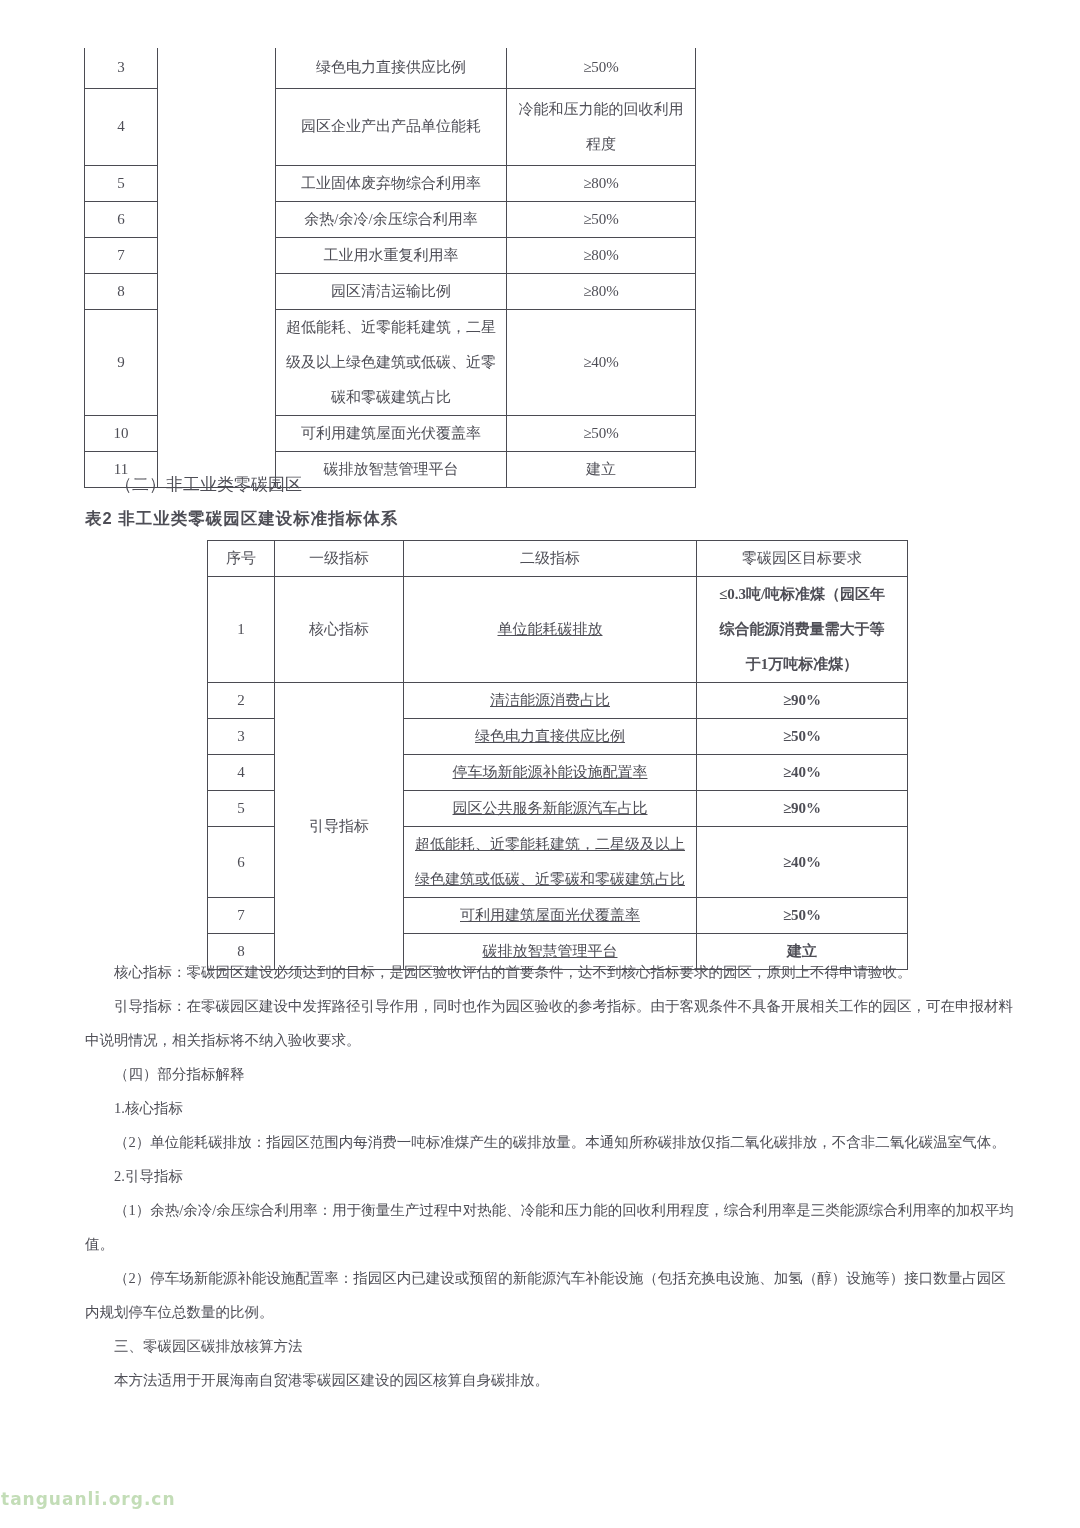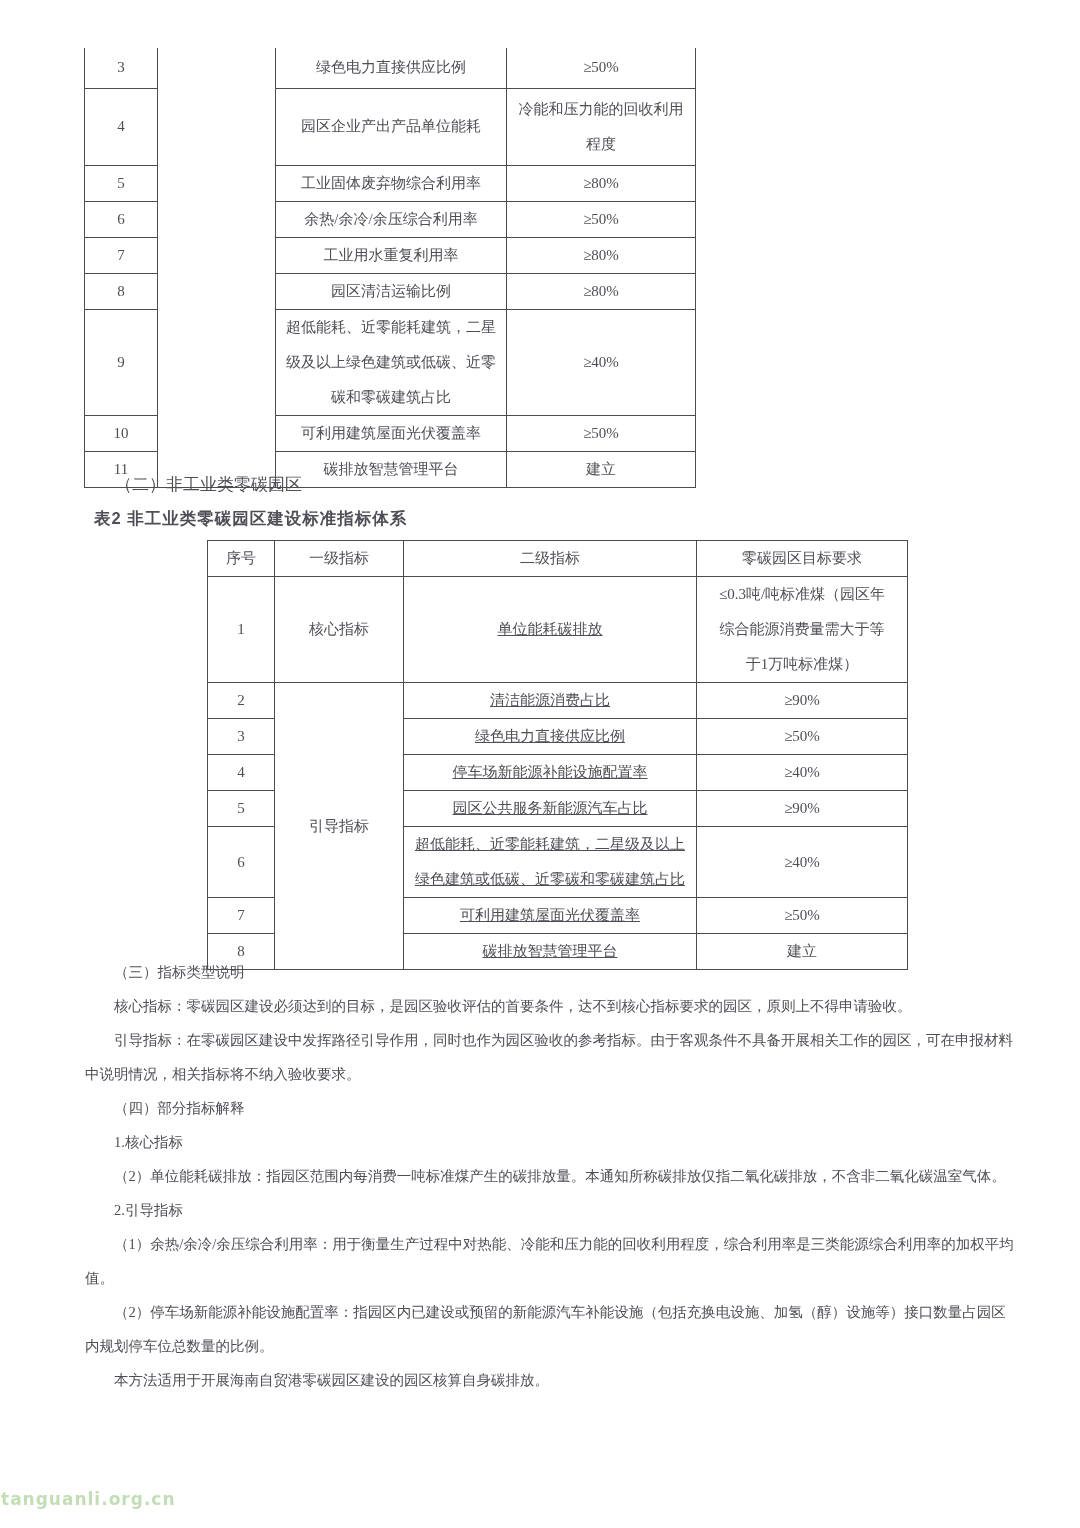--- a/index.html
+++ b/index.html
@@ -25,32 +25,32 @@
     line-height:35px;
     padding:0 4px;
     overflow:hidden;
     word-break:break-all;
   }
   .t1{left:84px;top:48px;width:611px;}
   .t1 tr:first-child > td{border-top:none;}
   .t1 td.tgt{padding:0 10px;}
   .t2{left:207px;top:540px;width:700px;}
   .t2 td.ind{padding:0 8px;text-decoration:underline;}
-  .t2 td.tgt{padding:0 20px;}
+  .t2 td.tgt{padding:0 20px;font-weight:bold;}
   .h33{height:33px;}.h32{height:32px;}.h35{height:35px;}
   .h40{height:40px;}.h70{height:70px;}.h77{height:77px;}.h105{height:105px;}
   
   .sec-heading{
     position:absolute;left:85px;top:474px;
     font-size:17px;line-height:22px;padding-left:30px;
   }
   .table-caption{
     position:absolute;left:85px;top:507px;
     font-family:"Liberation Sans","DejaVu Sans",sans-serif;
-    font-weight:bold;font-size:16.5px;line-height:22px;letter-spacing:1px;margin-left:9px;
+    font-weight:bold;font-size:16.5px;line-height:22px;letter-spacing:1px;
   }
   .textblock{
     position:absolute;left:85px;top:955px;width:935px;
     font-size:14.5px;line-height:34px;
   }
   .textblock p{margin:0;text-indent:2em;word-break:break-all;}
   
   .watermark{
     position:absolute;left:1px;top:1489px;
     font-family:"DejaVu Sans","Liberation Sans",sans-serif;
@@ -176,27 +176,27 @@
     </tr>
     <tr class="h33">
       <td class="seq">8</td>
       <td class="ind">碳排放智慧管理平台</td>
       <td class="tgt">建立</td>
     </tr>
   </tbody>
     </table>
 
   <div class="textblock">
-    <p>（三）指标类型说明</p>
     <p>核心指标：零碳园区建设必须达到的目标，是园区验收评估的首要条件，达不到核心指标要求的园区，原则上不得申请验收。</p>
     <p>引导指标：在零碳园区建设中发挥路径引导作用，同时也作为园区验收的参考指标。由于客观条件不具备开展相关工作的园区，可在申报材料中说明情况，相关指标将不纳入验收要求。</p>
     <p>（四）部分指标解释</p>
     <p>1.核心指标</p>
     <p>（2）单位能耗碳排放：指园区范围内每消费一吨标准煤产生的碳排放量。本通知所称碳排放仅指二氧化碳排放，不含非二氧化碳温室气体。</p>
     <p>2.引导指标</p>
     <p>（1）余热/余冷/余压综合利用率：用于衡量生产过程中对热能、冷能和压力能的回收利用程度，综合利用率是三类能源综合利用率的加权平均值。</p>
     <p>（2）停车场新能源补能设施配置率：指园区内已建设或预留的新能源汽车补能设施（包括充换电设施、加氢（醇）设施等）接口数量占园区内规划停车位总数量的比例。</p>
+    <p>三、零碳园区碳排放核算方法</p>
     <p>本方法适用于开展海南自贸港零碳园区建设的园区核算自身碳排放。</p>
   </div>
 
   <div class="watermark">tanguanli.org.cn</div>
 
 </div>
 
 </body></html>

